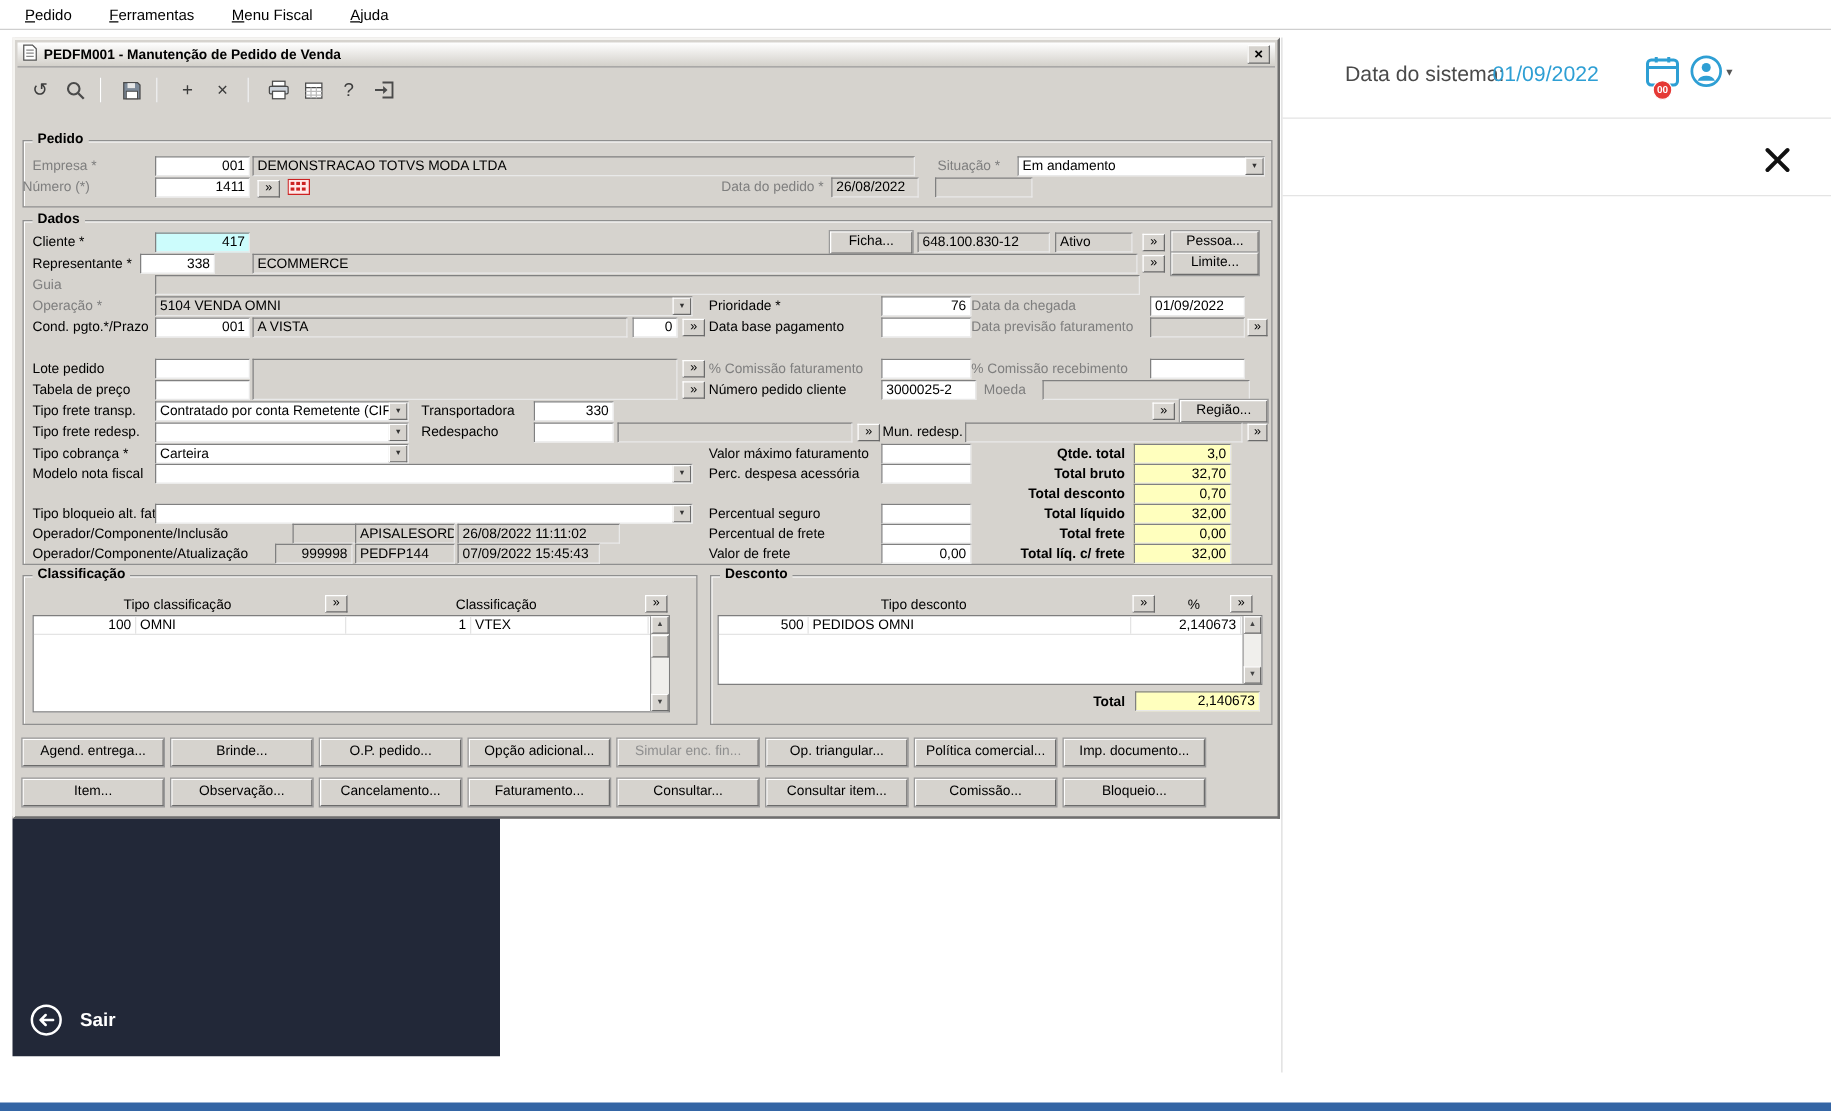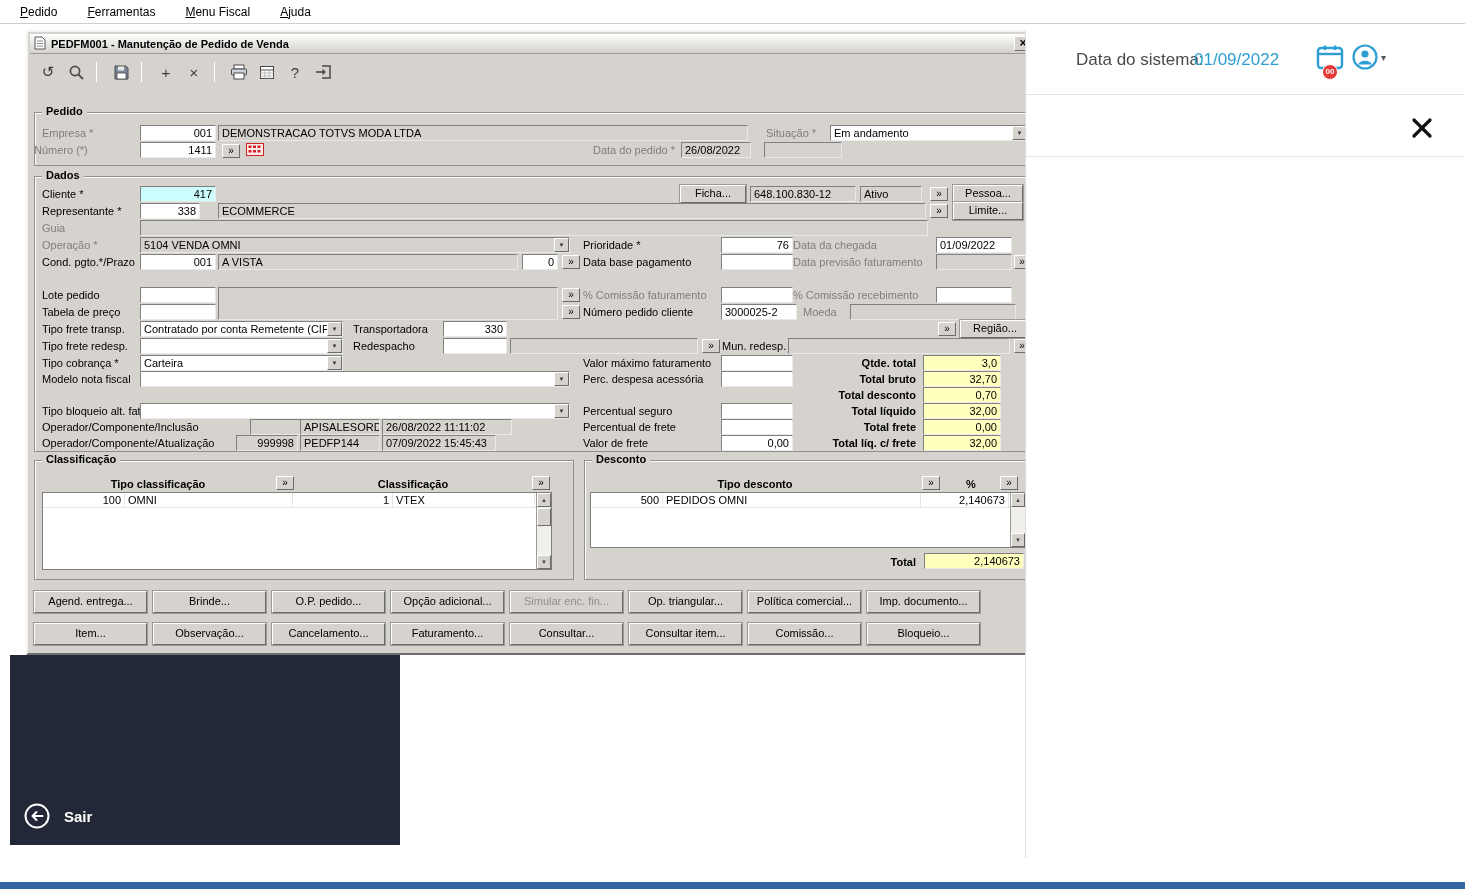--- a/index.html
+++ b/index.html
@@ -5,37 +5,37 @@
   * { margin:0; padding:0; box-sizing:border-box; }
   html,body { width:1465px; height:889px; }
   body { font-family:"Liberation Sans", sans-serif; font-size:11px; background:#ffffff; position:relative; overflow:hidden; color:#000; }
 
   
   .menubar { position:absolute; left:0; top:0; width:1465px; height:24px; background:#fff; border-bottom:1px solid #cfcfcf; display:flex; align-items:center; font-size:12px; }
   .menu-item { display:inline-block; padding:3px 10px; margin-left:10px; cursor:default; }
   .menu-item::first-letter { text-decoration:underline; }
 
   
-  .dlg { position:absolute; left:10px; top:30px; width:1014px; height:625px; background:#d6d3ce; border:2px solid; border-color:#f5f4f1 #6e6e6e #6e6e6e #f5f4f1;margin-left:16px; }
+  .dlg { position:absolute; left:10px; top:30px; width:1014px; height:625px; background:#d6d3ce; border:2px solid; border-color:#f5f4f1 #6e6e6e #6e6e6e #f5f4f1; }
   .titlebar { position:absolute; left:2px; top:2px; width:1006px; height:20px; background:linear-gradient(#ffffff,#d3d0ca); border-bottom:1px solid #9b9b9b; display:flex; align-items:center; padding:0 4px; }
   .title { font-weight:bold; font-size:11px; margin-left:5px; }
   .close-btn { margin-left:auto; width:18px; height:15px; background:#d6d3ce; border:1px solid; border-color:#fff #6b6b6b #6b6b6b #fff; text-align:center; line-height:12px; font-size:12px; font-weight:bold; cursor:default; }
 
   .toolbar { position:absolute; left:4px; top:26px; width:1004px; height:28px; display:flex; align-items:center; }
   .tool { width:24px; height:24px; margin-left:4px; display:flex; align-items:center; justify-content:center; font-size:15px; color:#3c3c3c; }
   .tsep { width:1px; height:20px; background:#a7a7a7; border-right:1px solid #fff; margin:0 8px; }
 
   .group { position:absolute; border:1px solid #8f8f8f; box-shadow:inset 1px 1px 0 #ffffff; }
   .legend { position:absolute; background:#d6d3ce; padding:0 4px; font-weight:bold; font-size:11px; z-index:3; }
 
   .lbl { position:absolute; font-size:11px; white-space:nowrap; }
   .lbl.gray { color:#7e7e7e; }
   .lbl.b { font-weight:bold; }
   .lbl.rt { text-align:right; }
-  .lbl.ct { text-align:center;font-weight:bold; }
+  .lbl.ct { text-align:center; }
 
   .fld { position:absolute; height:16px; background:#fff; border:1px solid; border-color:#808080 #e9e9e9 #e9e9e9 #808080; font-size:11px; line-height:13px; padding:1px 3px; white-space:nowrap; overflow:hidden; }
   .fld.dis { background:#d6d3ce; }
   .fld.yellow { background:#ffffbe; }
   .fld.cyan { background:#ccfcfc;padding-left:44px; }
   .fld.r { text-align:right; }
   .fld.combo { padding-right:17px; }
   .combo-arrow { position:absolute; right:0; top:0; bottom:0; width:15px; background:#d6d3ce; border:1px solid; border-color:#fff #6b6b6b #6b6b6b #fff; display:flex; align-items:center; justify-content:center; font-size:6px; color:#333; }
 
   .btn { position:absolute; height:18px; background:#d6d3ce; border:1px solid; border-color:#ffffff #6b6b6b #6b6b6b #ffffff; outline:1px solid #9a9a9a; font-size:11px; text-align:center; line-height:15px; cursor:default; }
@@ -178,21 +178,21 @@
 
   <span class="lbl" style="left:14px;top:156px">Cliente *</span>
   <div class="fld cyan r" style="left:112px;top:154px;width:76px">417</div>
   <span class="btn" style="left:652px;top:153px;width:66px">Ficha...</span>
   <div class="fld dis" style="left:722px;top:154px;width:106px">648.100.830-12</div>
   <div class="fld dis" style="left:832px;top:154px;width:62px">Ativo</div>
   <span class="gbtn" style="left:902px;top:155px">»</span>
   <span class="btn" style="left:925px;top:153px;width:70px">Pessoa...</span>
 
   <span class="lbl" style="left:14px;top:173px">Representante *</span>
-  <div class="fld r" style="left:112px;top:171px;width:60px">338</div>
+  <div class="fld r" style="left:100px;top:171px;width:60px">338</div>
   <div class="fld dis" style="left:190px;top:171px;width:708px">ECOMMERCE</div>
   <span class="gbtn" style="left:902px;top:172px">»</span>
   <span class="btn" style="left:925px;top:170px;width:70px">Limite...</span>
 
   <span class="lbl gray" style="left:14px;top:190px">Guia</span>
   <div class="fld dis" style="left:112px;top:188px;width:788px"></div>
 
   <span class="lbl gray" style="left:14px;top:207px">Operação *</span>
   <div class="fld dis combo" style="left:112px;top:205px;width:430px">
     <span>5104 VENDA OMNI</span>

